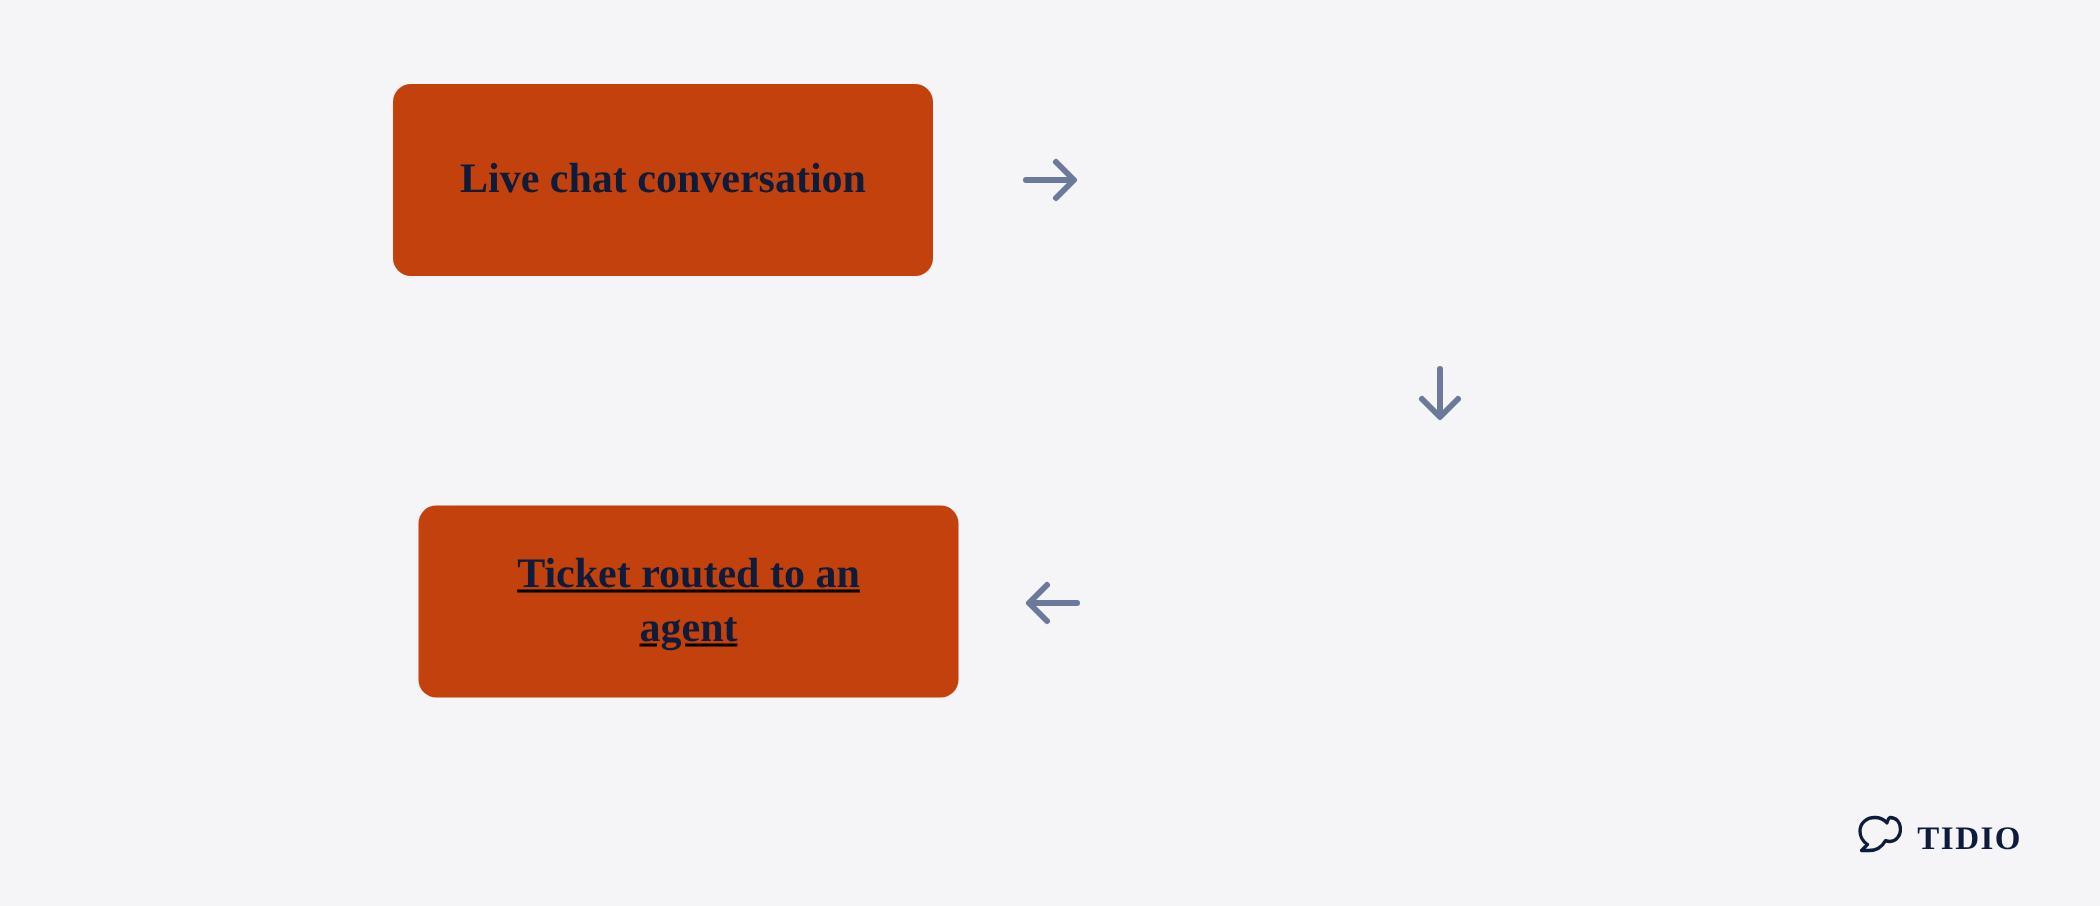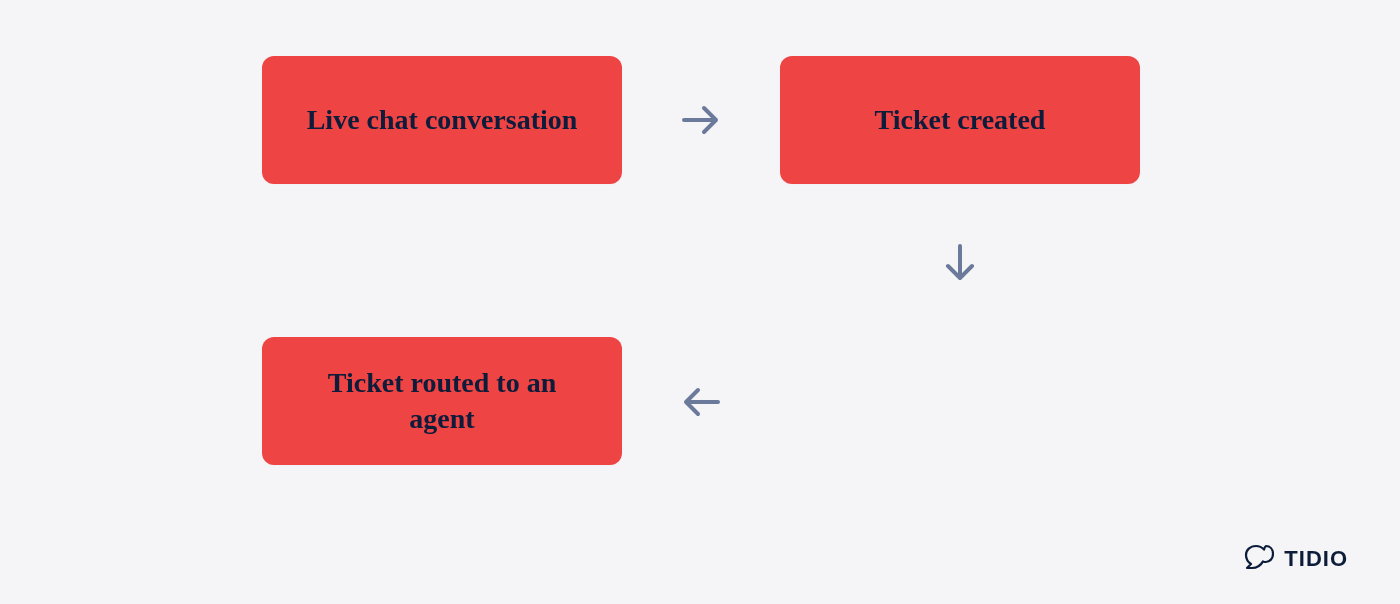--- a/index.html
+++ b/index.html
@@ -14,21 +14,21 @@
       font-family: Georgia, 'Times New Roman', serif;
       position: relative;
     }
     .diagram-container {
       position: relative;
       width: 100%;
       height: 100%;
     }
     .step-box {
       position: absolute;
-      background: #ef4444;
+      background: #c2410c;
       border-radius: 12px;
       display: flex;
       align-items: center;
       justify-content: center;
       text-align: center;
       width: 360px;
       height: 128px;
       padding: 20px 40px;
       box-shadow: 0 1px 2px rgba(0,0,0,0.02);
     }
@@ -44,22 +44,23 @@
     }
     .step-2 {
       left: 780px;
       top: 56px;
     }
     .step-3 {
       left: 780px;
       top: 337px;
     }
     .step-4 {
-      left: 262px;
+      left: 279px;
       top: 337px;
+      text-decoration: underline;
     }
     .arrow {
       position: absolute;
       color: #6b7a9a;
     }
     .arrow svg {
       display: block;
     }
     .arrow-right-1 {
       left: 680px;
@@ -76,44 +77,41 @@
     .brand {
       position: absolute;
       right: 52px;
       bottom: 28px;
       display: flex;
       align-items: center;
       gap: 10px;
       color: #0c1c3a;
     }
     .brand-text {
-      font-family: Liberation Sans, sans-serif;
+      font-family: Liberation Serif, serif;
       font-weight: 700;
       font-size: 22px;
       letter-spacing: 1px;
     }
   </style>
 </head>
 <body>
 
 <div class="diagram-container">
 
   <div class="step-box step-1">
     <span>Live chat conversation</span>
   </div>
 
   <div class="arrow arrow-right-1">
     <svg width="42" height="36" viewBox="0 0 42 36" fill="none">
       <path d="M4 18 H34 M24 6 L36 18 L24 30" stroke="currentColor" stroke-width="4" stroke-linecap="round" stroke-linejoin="round"></path>
     </svg>
   </div>
 
-  <div class="step-box step-2">
-    <span>Ticket created</span>
-  </div>
 
   <div class="arrow arrow-down-2">
     <svg width="36" height="42" viewBox="0 0 36 42" fill="none">
       <path d="M18 4 V34 M6 24 L18 36 L30 24" stroke="currentColor" stroke-width="4" stroke-linecap="round" stroke-linejoin="round"></path>
     </svg>
   </div>
 
 
   <div class="arrow arrow-left-3">
     <svg width="42" height="36" viewBox="0 0 42 36" fill="none">

